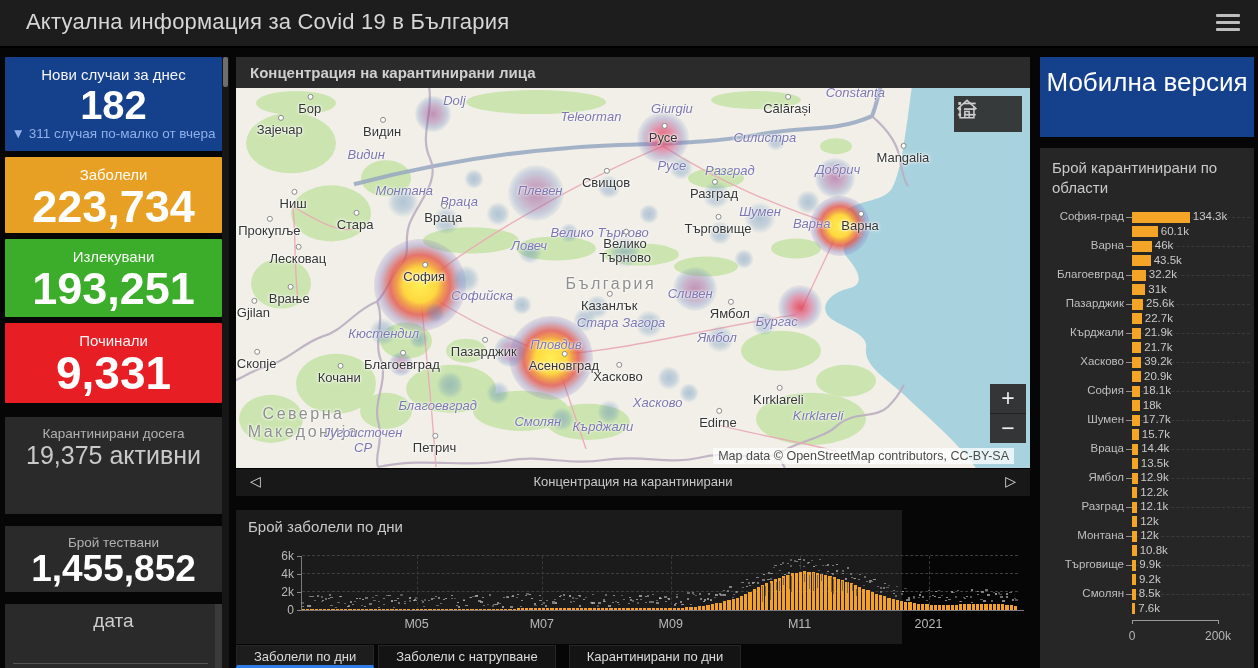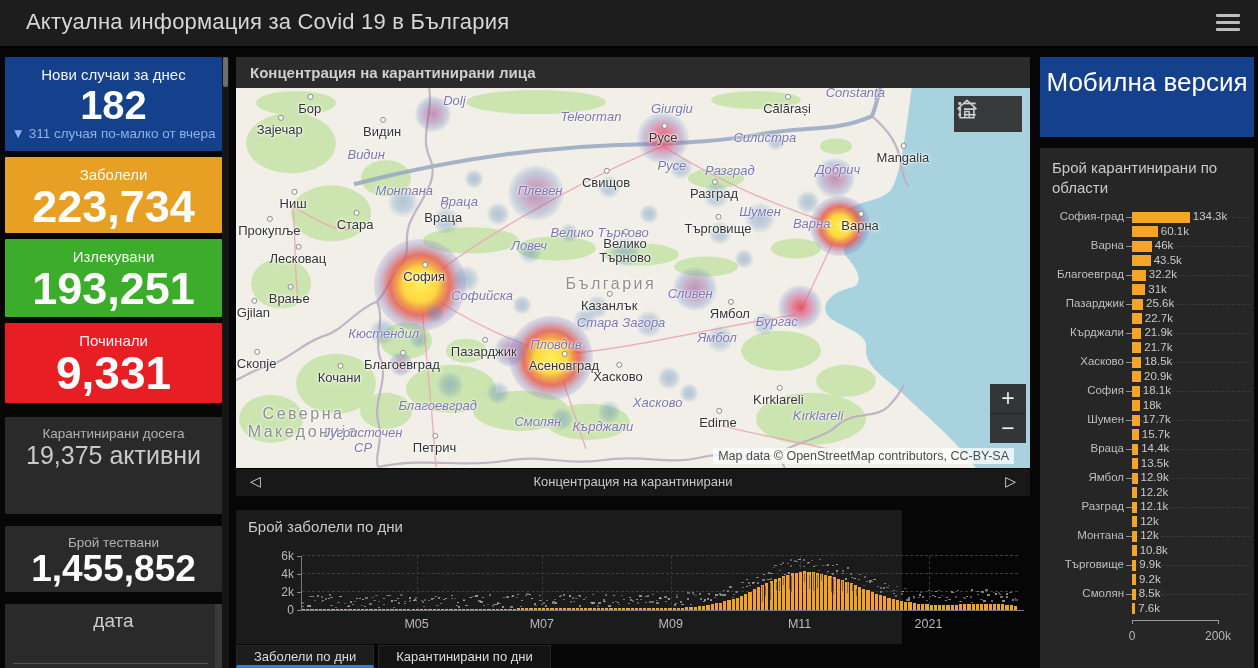--- a/index.html
+++ b/index.html
@@ -909,20 +909,21 @@
         <div class="nmark" style="left: 710.049px; top: 43.349px; width: 2.2px; height: 1.4px; opacity: 0.67;"></div>
         <div class="nmark" style="left: 707.335px; top: 35.5568px; width: 2.2px; height: 1.4px; opacity: 0.54;"></div>
         <div class="dbar" style="left: 711.788px; width: 3.21176px; height: 4.5px; background: rgb(242, 162, 42);"></div>
         <div class="nmark" style="left: 713.442px; top: 43.4545px; width: 2.2px; height: 1.4px; opacity: 0.4;"></div>
         <div class="nmark" style="left: 711.572px; top: 41.7906px; width: 2.2px; height: 1.4px; opacity: 0.44;"></div>
       </div>
   </div>
 
   <div id="tabs">
     <div class="tab active">Заболели по дни</div>
+    <div class="tab">Заболели с натрупване</div>
     <div class="tab">Карантинирани по дни</div>
   </div>
 
   <div id="mobile-btn">Мобилна версия</div>
 
   <div id="regions-panel">
     <div id="regions-title">Брой карантинирани по области</div>
     <div id="regions-rows">
         <div class="r-grid" style="left: 96px; right: 4px; top: 7.25px;"></div>
         <div class="r-label" style="top: 0.25px;">София-град</div>
@@ -956,21 +957,21 @@
         <div class="r-label" style="top: 116.25px;">Кърджали</div>
         <div class="r-tick" style="left: 86px; top: 123.25px;"></div>
         <div class="r-bar" style="left: 92px; top: 117.75px; width: 9.417px; background: rgb(244, 164, 39);"></div>
         <div class="r-val" style="left: 104.417px; top: 116.25px;">21.9k</div>
         <div class="r-bar" style="left: 92px; top: 132.25px; width: 9.331px; background: rgb(244, 164, 39);"></div>
         <div class="r-val" style="left: 104.331px; top: 130.75px;">21.7k</div>
         <div class="r-grid" style="left: 96px; right: 4px; top: 152.25px;"></div>
         <div class="r-label" style="top: 145.25px;">Хасково</div>
         <div class="r-tick" style="left: 86px; top: 152.25px;"></div>
         <div class="r-bar" style="left: 92px; top: 146.75px; width: 9.202px; background: rgb(244, 164, 39);"></div>
-        <div class="r-val" style="left: 104.202px; top: 145.25px;">18.5k</div>
+        <div class="r-val" style="left: 104.202px; top: 145.25px;">39.2k</div>
         <div class="r-bar" style="left: 92px; top: 161.25px; width: 8.987px; background: rgb(244, 164, 39);"></div>
         <div class="r-val" style="left: 103.987px; top: 159.75px;">20.9k</div>
         <div class="r-grid" style="left: 96px; right: 4px; top: 181.25px;"></div>
         <div class="r-label" style="top: 174.25px;">София</div>
         <div class="r-tick" style="left: 86px; top: 181.25px;"></div>
         <div class="r-bar" style="left: 92px; top: 175.75px; width: 7.783px; background: rgb(244, 164, 39);"></div>
         <div class="r-val" style="left: 102.783px; top: 174.25px;">18.1k</div>
         <div class="r-bar" style="left: 92px; top: 190.25px; width: 7.74px; background: rgb(244, 164, 39);"></div>
         <div class="r-val" style="left: 102.74px; top: 188.75px;">18k</div>
         <div class="r-grid" style="left: 96px; right: 4px; top: 210.25px;"></div>

